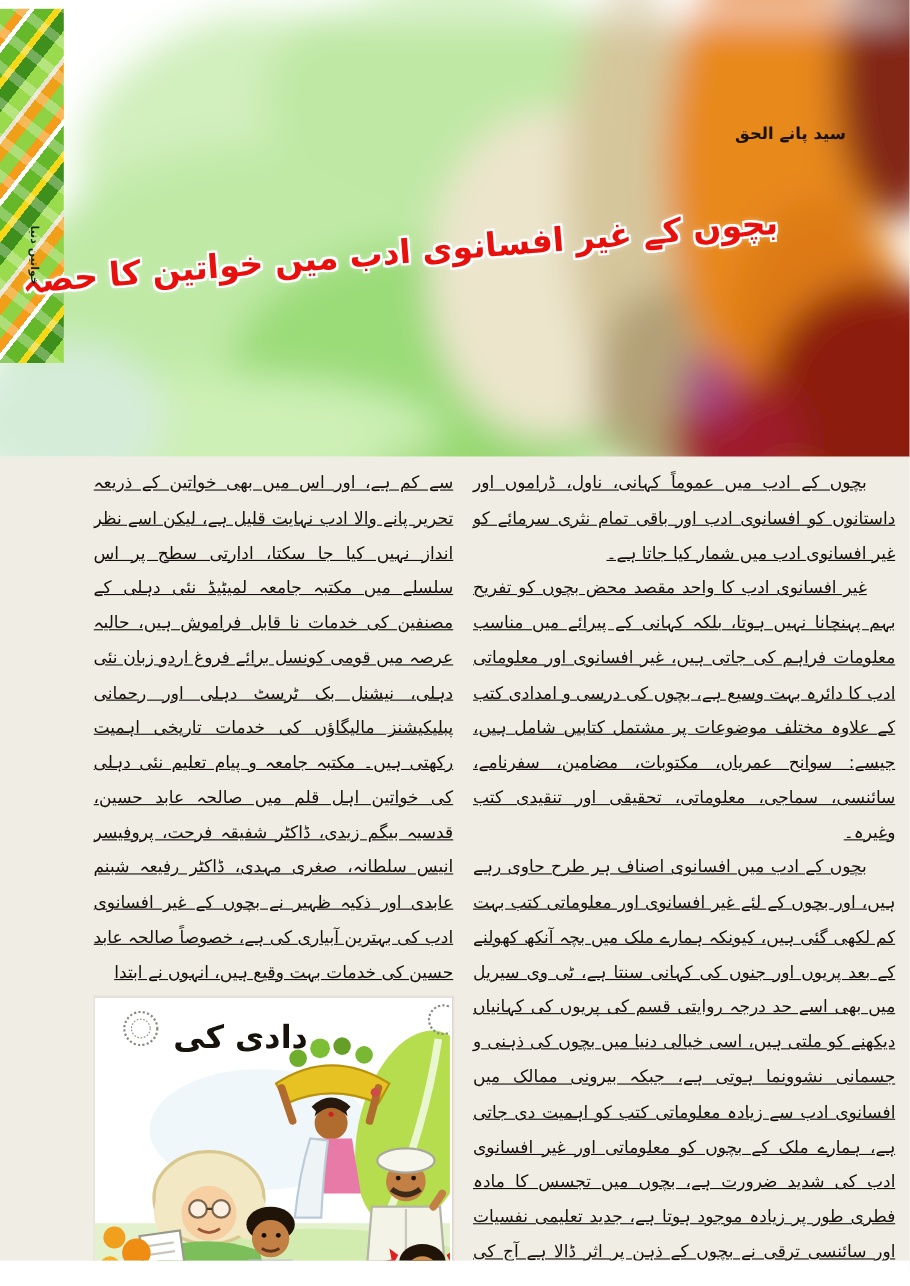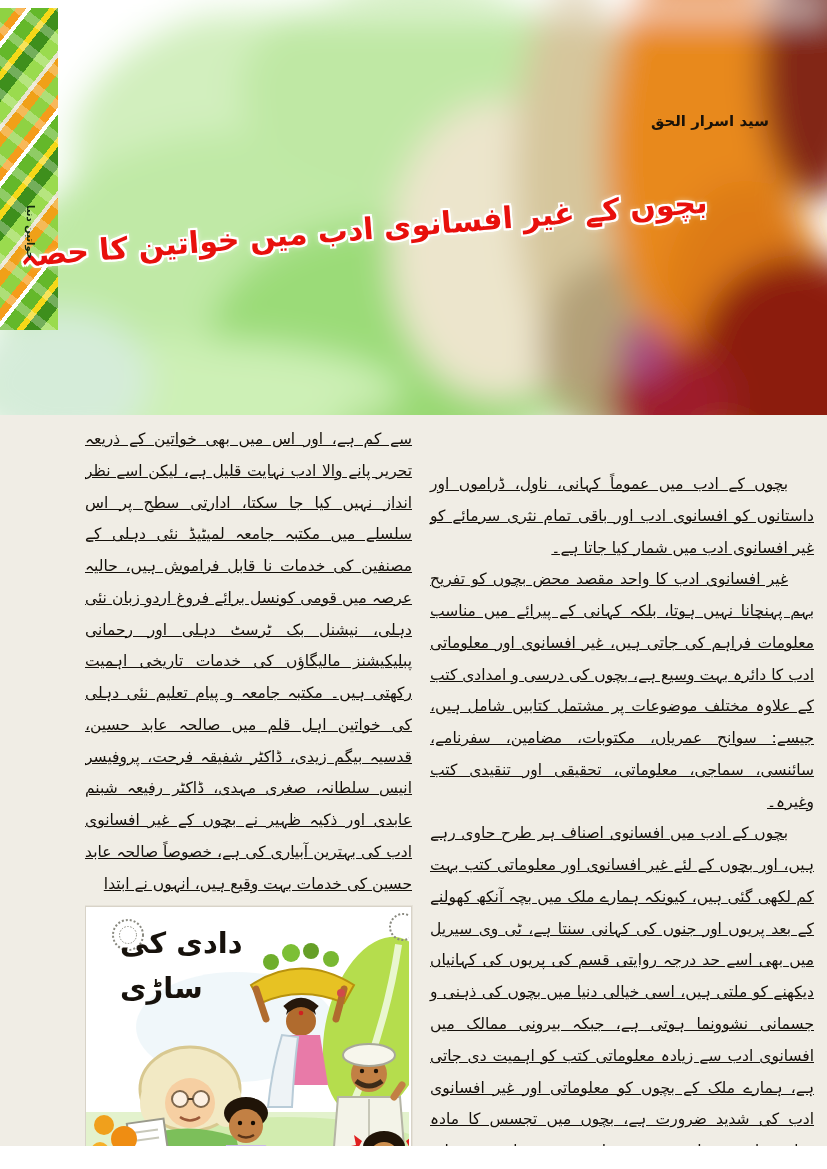--- a/index.html
+++ b/index.html
@@ -25,29 +25,29 @@
       color:#1a1208;direction:rtl;white-space:nowrap;}
   .title{position:absolute;left:108px;top:208px;width:600px;margin:0;
       font-size:30px;font-weight:bold;text-align:center;direction:rtl;white-space:nowrap;
       color:#e8100c;transform:rotate(-4.5deg);
       text-shadow:-2px 0 0 #fff,2px 0 0 #fff,0 -2px 0 #fff,0 2px 0 #fff,
                   -2px -2px 0 #fff,2px 2px 0 #fff,-2px 2px 0 #fff,2px -2px 0 #fff,0 0 7px #fff;}
   
   .body{position:absolute;left:85px;top:424px;width:729px;height:722px;
         display:flex;direction:rtl;gap:18px;overflow:hidden;}
   .col{direction:rtl;font-size:15.5px;line-height:2.05;color:#15100a;text-align:justify;}
-  .col-right{width:384px;margin-top:45px;}
+  .col-right{width:384px;}
   .col-left{width:327px;}
   .col p{margin:0;text-decoration:underline;}
   .col p.indent{text-indent:26px;}
   
   .book-cover{position:relative;width:325px;height:267px;margin:6px 0 4px 0;
       background:#ffffff;border:1px solid #d8d3c8;box-shadow:0 0 0 1px #e6e2d8;}
   .book-cover svg{position:absolute;left:0;top:0;}
-  .cover-title{position:absolute;top:14px;left:34px;width:160px;text-align:left;
+  .cover-title{position:absolute;top:14px;left:34px;width:160px;text-align:right;
       direction:rtl;font-weight:bold;color:#17120c;font-size:29px;line-height:1.55;z-index:2;}
 </style>
 </head>
 <body>
 
 <div class="paper"></div>
 
 <div class="header">
   <svg width="827" height="415" viewBox="0 0 827 415" preserveAspectRatio="none">
     <rect width="827" height="415" fill="#ffffff"></rect>
@@ -72,21 +72,21 @@
       <rect x="0" y="0" width="827" height="14" fill="#ffffff" opacity="0.85"></rect>
     </g>
     <defs>
         <filter id="blur" x="-20%" y="-20%" width="140%" height="140%">
       <feGaussianBlur stdDeviation="17"></feGaussianBlur>
         </filter>
       </defs>
   </svg>
   <div class="spine"></div>
   <span class="spine-text">خواتین دنیا</span>
-  <div class="author">سید اسرار الحق</div>
+  <div class="author">سید پانے الحق</div>
   <h1 class="title">بچوں کے غیر افسانوی ادب میں خواتین کا حصہ</h1>
 </div>
 
 <div class="body">
 
   <div class="col col-right">
     <p class="indent">بچوں کے ادب میں عموماً کہانی، ناول، ڈراموں اور داستانوں کو افسانوی ادب اور باقی تمام نثری سرمائے کو غیر افسانوی ادب میں شمار کیا جاتا ہے۔</p>
     <p class="indent">غیر افسانوی ادب کا واحد مقصد محض بچوں کو تفریح بہم پہنچانا نہیں ہوتا، بلکہ کہانی کے پیرائے میں مناسب معلومات فراہم کی جاتی ہیں، غیر افسانوی اور معلوماتی ادب کا دائرہ بہت وسیع ہے، بچوں کی درسی و امدادی کتب کے علاوہ مختلف موضوعات پر مشتمل کتابیں شامل ہیں، جیسے: سوانح عمریاں، مکتوبات، مضامین، سفرنامے، سائنسی، سماجی، معلوماتی، تحقیقی اور تنقیدی کتب وغیرہ۔</p>
     <p class="indent">بچوں کے ادب میں افسانوی اصناف ہر طرح حاوی رہے ہیں، اور بچوں کے لئے غیر افسانوی اور معلوماتی کتب بہت کم لکھی گئی ہیں، کیونکہ ہمارے ملک میں بچہ آنکھ کھولنے کے بعد پریوں اور جنوں کی کہانی سنتا ہے، ٹی وی سیریل میں بھی اسے حد درجہ روایتی قسم کی پریوں کی کہانیاں دیکھنے کو ملتی ہیں، اسی خیالی دنیا میں بچوں کی ذہنی و جسمانی نشوونما ہوتی ہے، جبکہ بیرونی ممالک میں افسانوی ادب سے زیادہ معلوماتی کتب کو اہمیت دی جاتی ہے، ہمارے ملک کے بچوں کو معلوماتی اور غیر افسانوی ادب کی شدید ضرورت ہے، بچوں میں تجسس کا مادہ فطری طور پر زیادہ موجود ہوتا ہے، جدید تعلیمی نفسیات اور سائنسی ترقی نے بچوں کے ذہن پر اثر ڈالا ہے آج کی سائنس کی دنیا نے بچوں کے ذہن کو بہت ترقی یافتہ بنا دیا ہے، چنانچہ وہ ہر اس چیز کے بارے میں مکمل معلومات حاصل کرنا چاہتا ہے جو اس کے سامنے آتی ہے یا جن کے بارے میں وہ سنتا رہتا ہے۔</p>
 
@@ -187,18 +187,17 @@
           <circle cx="18" cy="218" r="10" fill="#f0a01c"></circle>
             <circle cx="38" cy="232" r="13" fill="#ef8d12"></circle>
           <circle cx="14" cy="244" r="9" fill="#f6b028"></circle>
             <circle cx="34" cy="256" r="10" fill="#e88410"></circle>
           <circle cx="54" cy="248" r="8" fill="#f0a01c"></circle>
             <circle cx="8" cy="260" r="8" fill="#ef9220"></circle>
         </g>
       </svg>
       <div class="cover-title">
         <div>دادی کی</div>
-        <div>ساڑی</div>
       </div>
     </div>
 
   </div>
 </div>
 
 </body></html>

